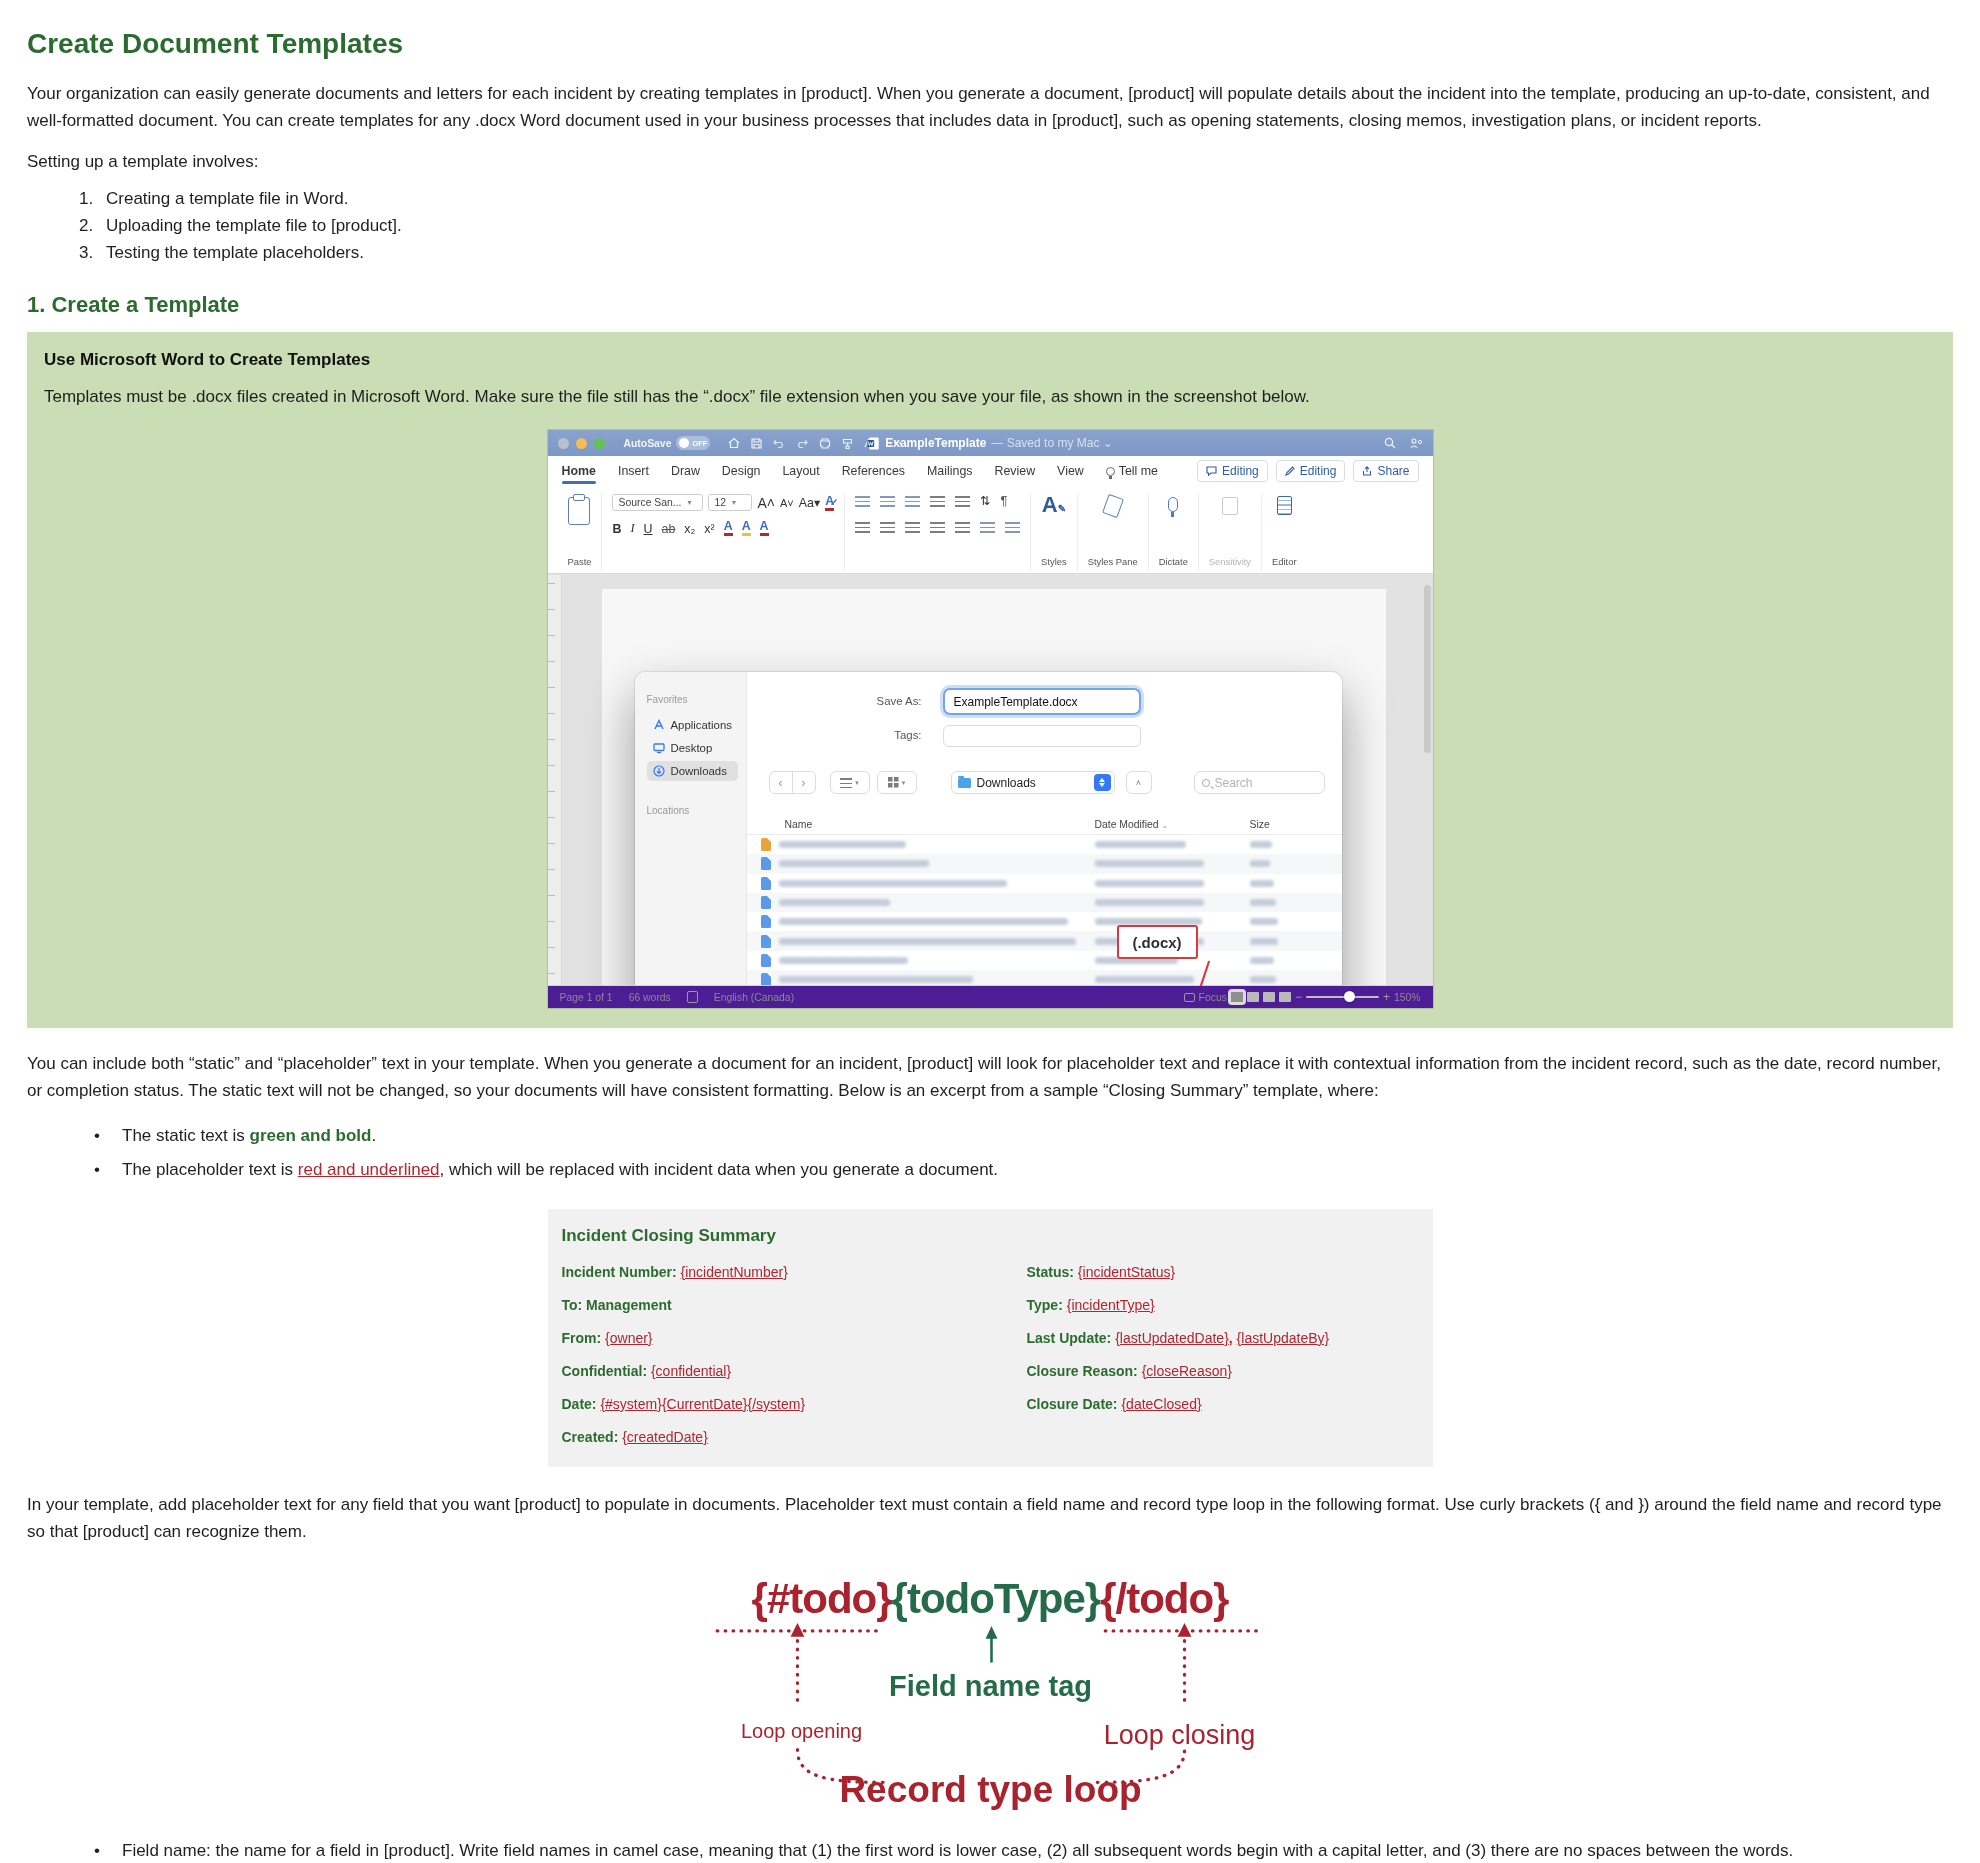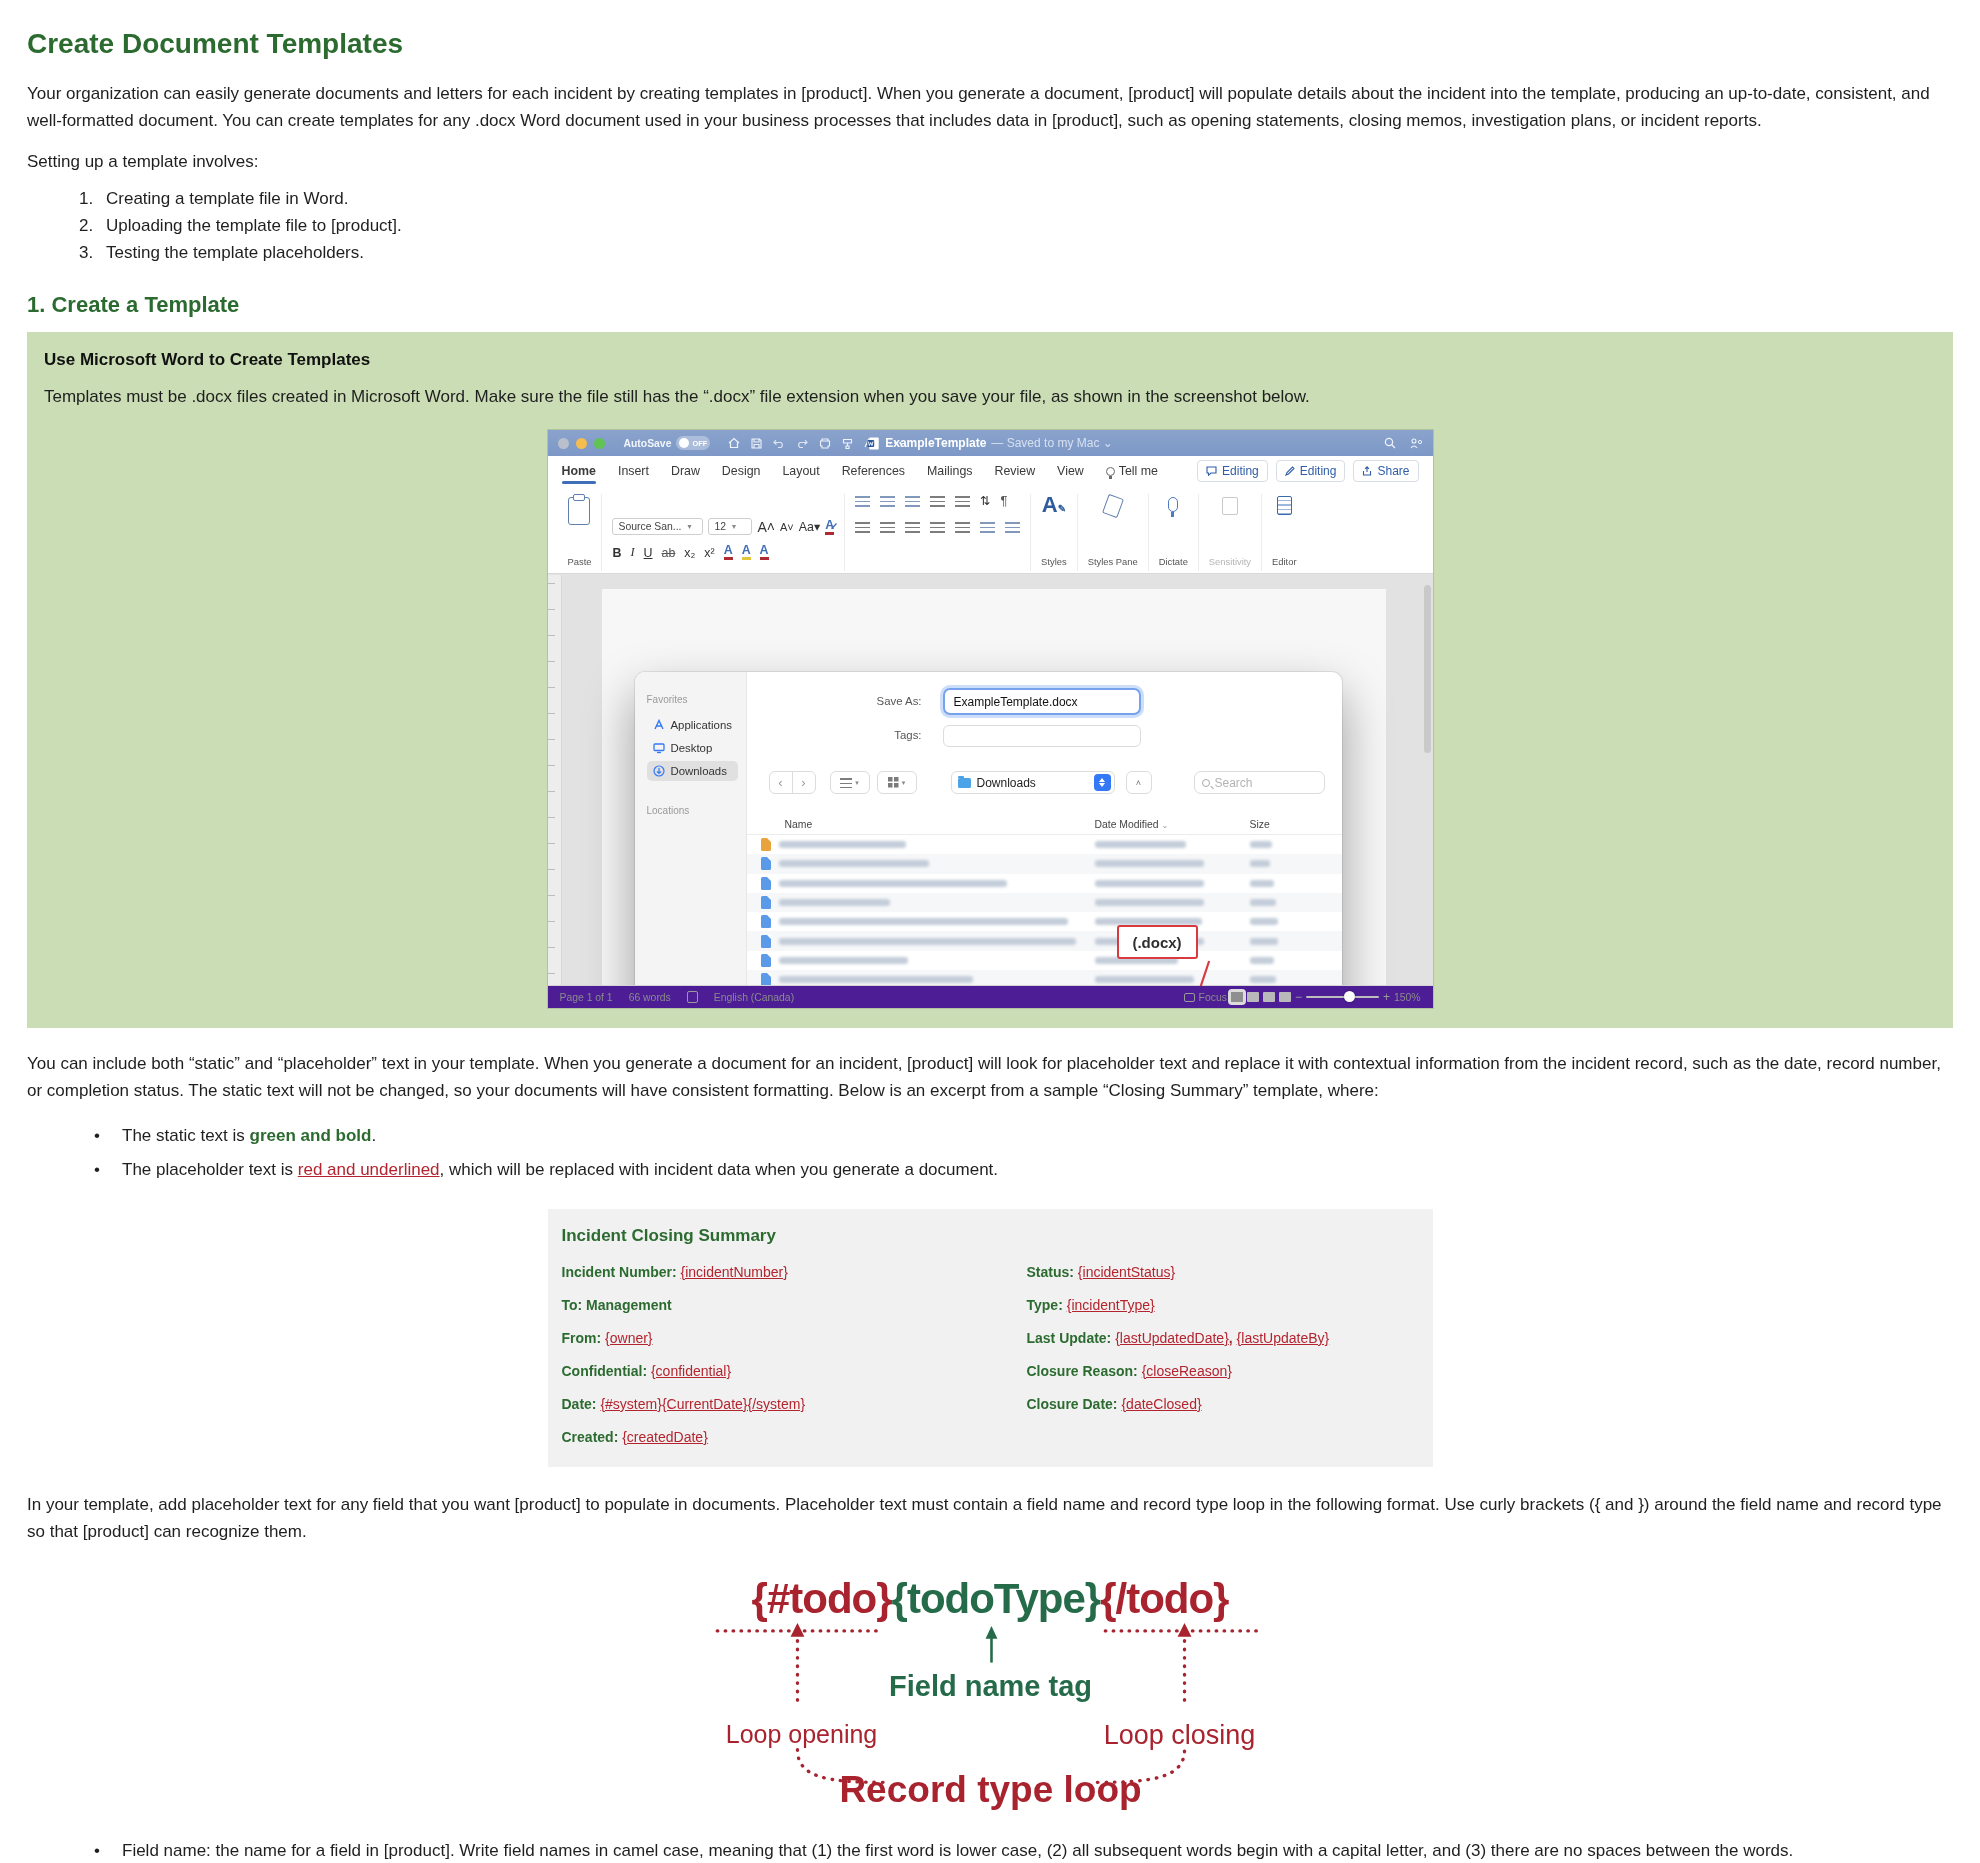--- a/index.html
+++ b/index.html
@@ -57,21 +57,21 @@
   .wtab-actions { margin-left:auto; display:flex; gap:8px; }
   .chip { border:1px solid #d9dde5; border-radius:4px; padding:3px 8px; font-size:12px; color:#2f5da8;
           display:flex; align-items:center; gap:5px; background:#fff; }
 
   .ribbon { position:absolute; left:0; top:56px; right:0; height:88px; background:#ffffff;
             border-bottom:1px solid #d8d8d8; display:flex; padding:8px 10px 2px 10px; }
   .rgroup { display:flex; flex-direction:column; align-items:center; padding:0 10px; border-right:1px solid #ececec; }
   .rlabel { font-size:9.4px; color:#555; margin-top:auto; padding-bottom:4px; text-align:center; line-height:10px; }
   .paste-icon { width:22px; height:28px; border:1.6px solid #5f7fae; border-radius:3px; position:relative; margin-top:3px; }
   .paste-icon::after { content:""; position:absolute; left:4px; top:-4px; width:10px; height:5px; background:#fff; border:1.6px solid #5f7fae; border-radius:2px; }
-  .fontrow { display:flex; gap:5px; align-items:center;margin-top:24px; }
+  .fontrow { display:flex; gap:5px; align-items:center; }
   .fbox { border:1px solid #cfcfcf; border-radius:3px; font-size:10.4px; color:#444; padding:2px 5px; display:flex; align-items:center; gap:6px; }
   .fbox .car { color:#888; font-size:8px; }
   .glyphrow { display:flex; gap:9px; margin-top:9px; align-items:flex-end; }
   .glyph { font-size:12.4px; color:#333; }
   .glyph.b { font-weight:bold; } .glyph.i { font-style:italic; font-family:"Liberation Serif",serif; }
   .glyph.u { text-decoration:underline; } .glyph.st { text-decoration:line-through; color:#555; }
   .glyph.acolor { color:#3f6db8; font-weight:bold; border-bottom:3px solid #b02a33; line-height:13px; }
   .listicons { display:flex; gap:10px; margin-top:4px; }
   .li-ic { width:15px; height:12px; background:
       repeating-linear-gradient(#6b86b0 0 1.6px, transparent 1.6px 4.6px); opacity:.85; }
@@ -188,21 +188,21 @@
   .ssep { color:#b3242f; font-weight:bold; }
 
   
   .diagram { position:relative; width:693px; height:242px; margin:30px auto 4px auto; }
   .dg-code { position:absolute; top:0; left:0; right:0; text-align:center; font-size:42px; font-weight:bold;
              letter-spacing:-1px; white-space:nowrap; }
   .dg-red { color:#a8232e; } .dg-green { color:#256b4a; }
   .dg-svg { position:absolute; left:0; top:46px; width:693px; height:196px; }
   .dg-label { position:absolute; transform:translateX(-50%); white-space:nowrap; }
   .lbl-field { top:95px; left:347px; color:#256b4a; font-weight:bold; font-size:29px; }
-  .lbl-open { top:145px; left:158px; color:#a8232e; font-size:25px; }
+  .lbl-open { top:145px; left:158px; color:#a8232e; font-size:20px; }
   .lbl-close { top:145px; left:536px; color:#a8232e; font-size:27px; }
   .lbl-record { top:194px; left:347px; color:#a8232e; font-weight:bold; font-size:37px; }
 
   .bottom-bullets { margin-top:20px; }
   ul.dash.tight { margin-top:0; }
 </style>
 </head>
 <body>
 
 <div class="page">

